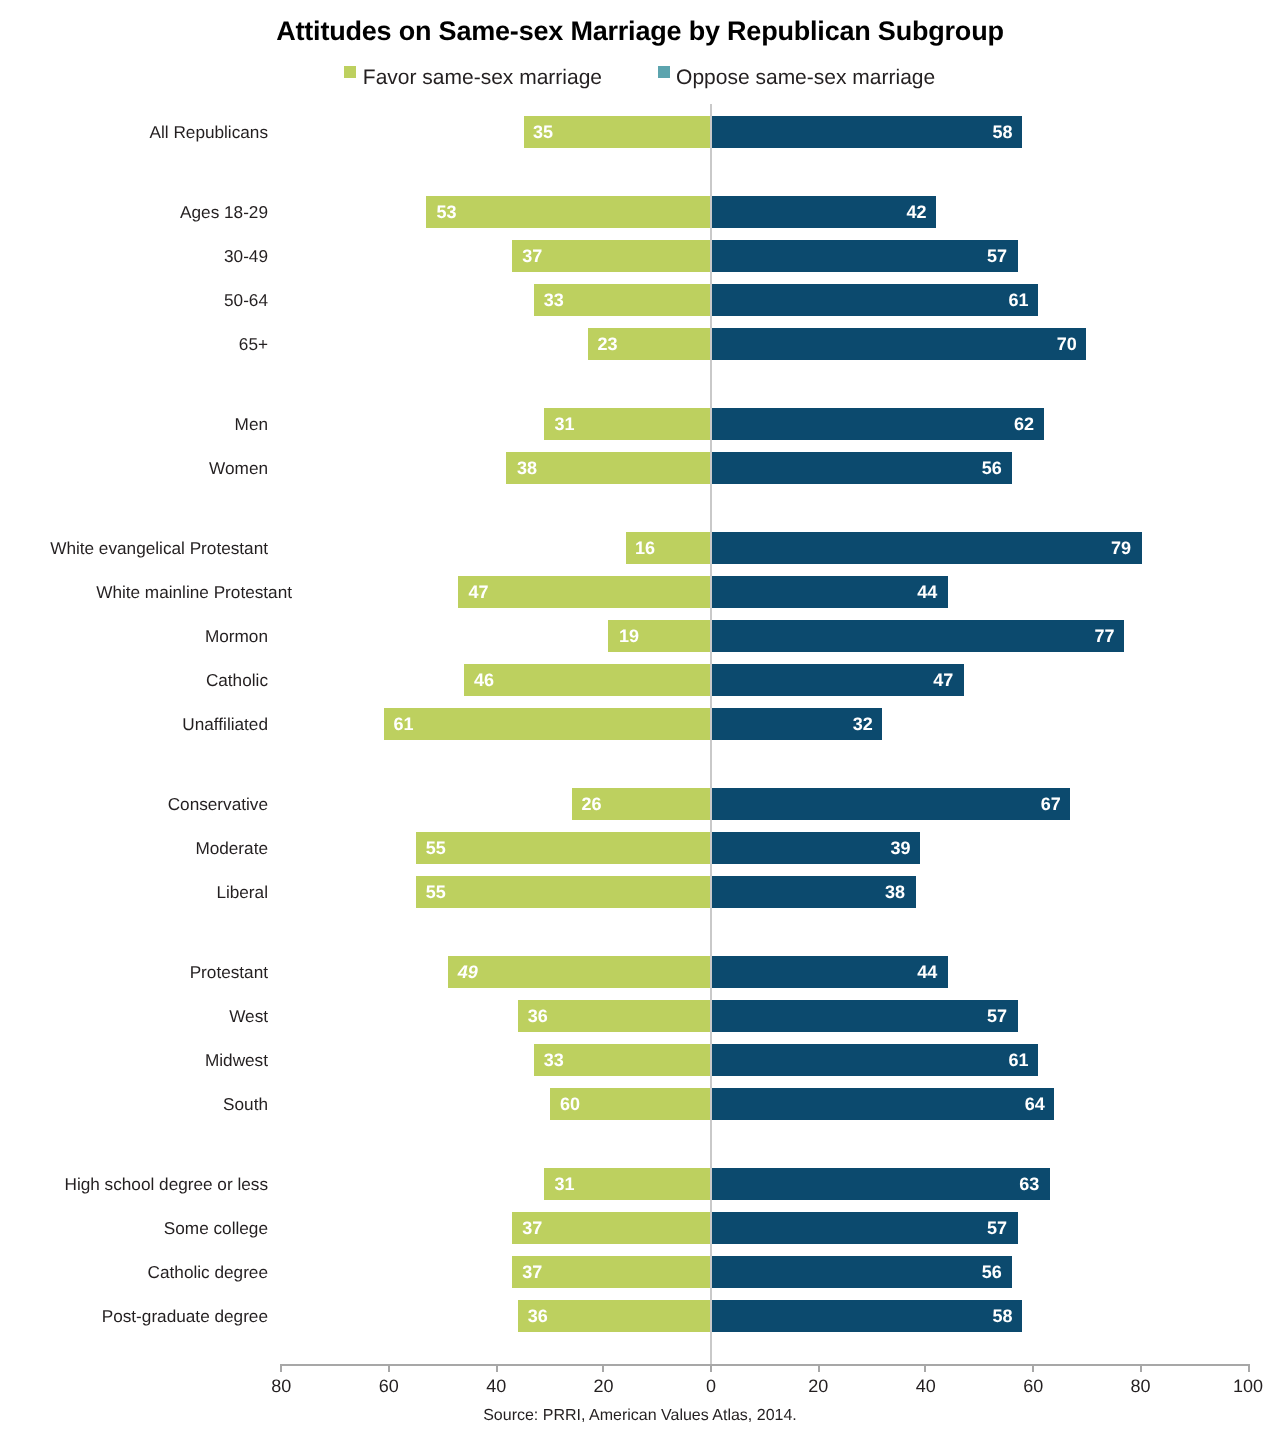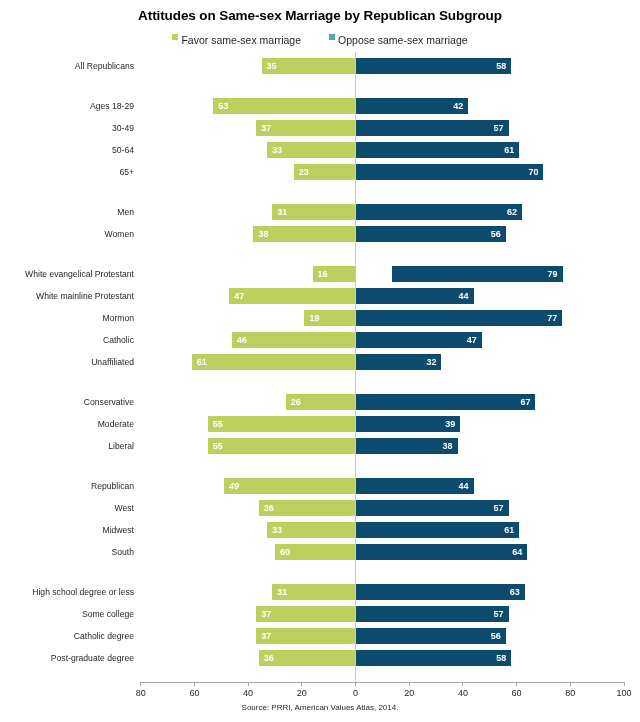--- a/index.html
+++ b/index.html
@@ -199,24 +199,24 @@
       <div class="bar bar-favor" style="top: 226px; left: 253.47px; width: 102.03px;">
         <span class="bar-value">38</span>
       </div>
       <div class="bar bar-oppose" style="top: 226px; left: 355.5px; width: 150.36px;">
         <span class="bar-value">56</span>
       </div>
       <div class="row-label" style="top: 266px; left: 0px; width: 134px;">White evangelical Protestant</div>
       <div class="bar bar-favor" style="top: 266px; left: 312.54px; width: 42.96px;">
         <span class="bar-value">16</span>
       </div>
-      <div class="bar bar-oppose" style="top: 266px; left: 355.5px; width: 171px; margin-left: 36px;">
+      <div class="bar bar-oppose" style="top: 266px; left: 355.5px; width: 215px;">
         <span class="bar-value">79</span>
       </div>
-      <div class="row-label" style="top: 288px; left: 0px; width: 134px;">White mainline Protestant</div>
+      <div class="row-label" style="top: 288px; left: 12px; width: 134px;">White mainline Protestant</div>
       <div class="bar bar-favor" style="top: 288px; left: 229.305px; width: 126.195px;">
         <span class="bar-value">47</span>
       </div>
       <div class="bar bar-oppose" style="top: 288px; left: 355.5px; width: 118.14px;">
         <span class="bar-value">44</span>
       </div>
       <div class="row-label" style="top: 310px; left: 0px; width: 134px;">Mormon</div>
       <div class="bar bar-favor" style="top: 310px; left: 304.485px; width: 51.015px;">
         <span class="bar-value">19</span>
       </div>
@@ -251,21 +251,21 @@
       <div class="bar bar-oppose" style="top: 416px; left: 355.5px; width: 104.715px;">
         <span class="bar-value">39</span>
       </div>
       <div class="row-label" style="top: 438px; left: 0px; width: 134px;">Liberal</div>
       <div class="bar bar-favor" style="top: 438px; left: 207.825px; width: 147.675px;">
         <span class="bar-value">55</span>
       </div>
       <div class="bar bar-oppose" style="top: 438px; left: 355.5px; width: 102.03px;">
         <span class="bar-value">38</span>
       </div>
-      <div class="row-label" style="top: 478px; left: 0px; width: 134px;">Republican</div>
+      <div class="row-label" style="top: 478px; left: 0px; width: 134px;">Protestant</div>
       <div class="bar bar-favor" style="top: 478px; left: 223.935px; width: 131.565px; font-style: italic;">
         <span class="bar-value">49</span>
       </div>
       <div class="bar bar-oppose" style="top: 478px; left: 355.5px; width: 118.14px;">
         <span class="bar-value">44</span>
       </div>
       <div class="row-label" style="top: 500px; left: 0px; width: 134px;">West</div>
       <div class="bar bar-favor" style="top: 500px; left: 258.84px; width: 96.66px;">
         <span class="bar-value">36</span>
       </div>

